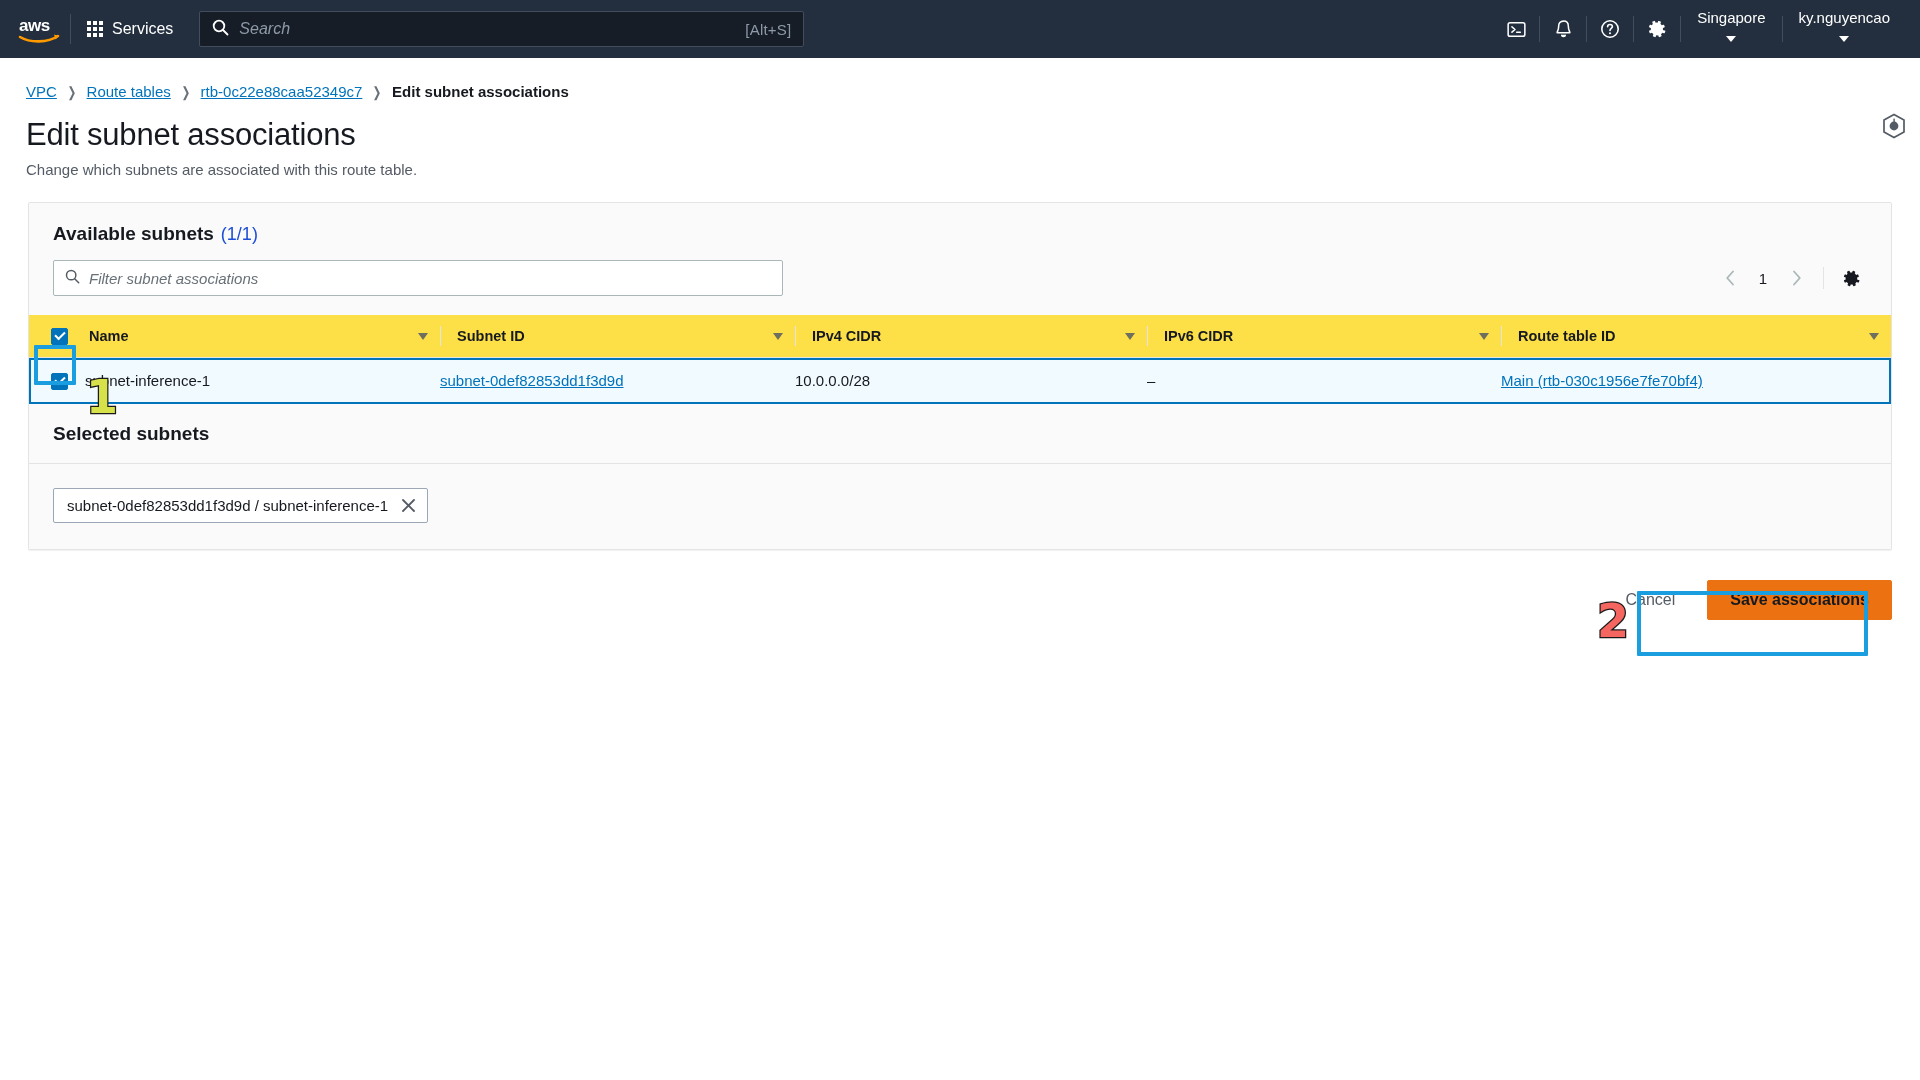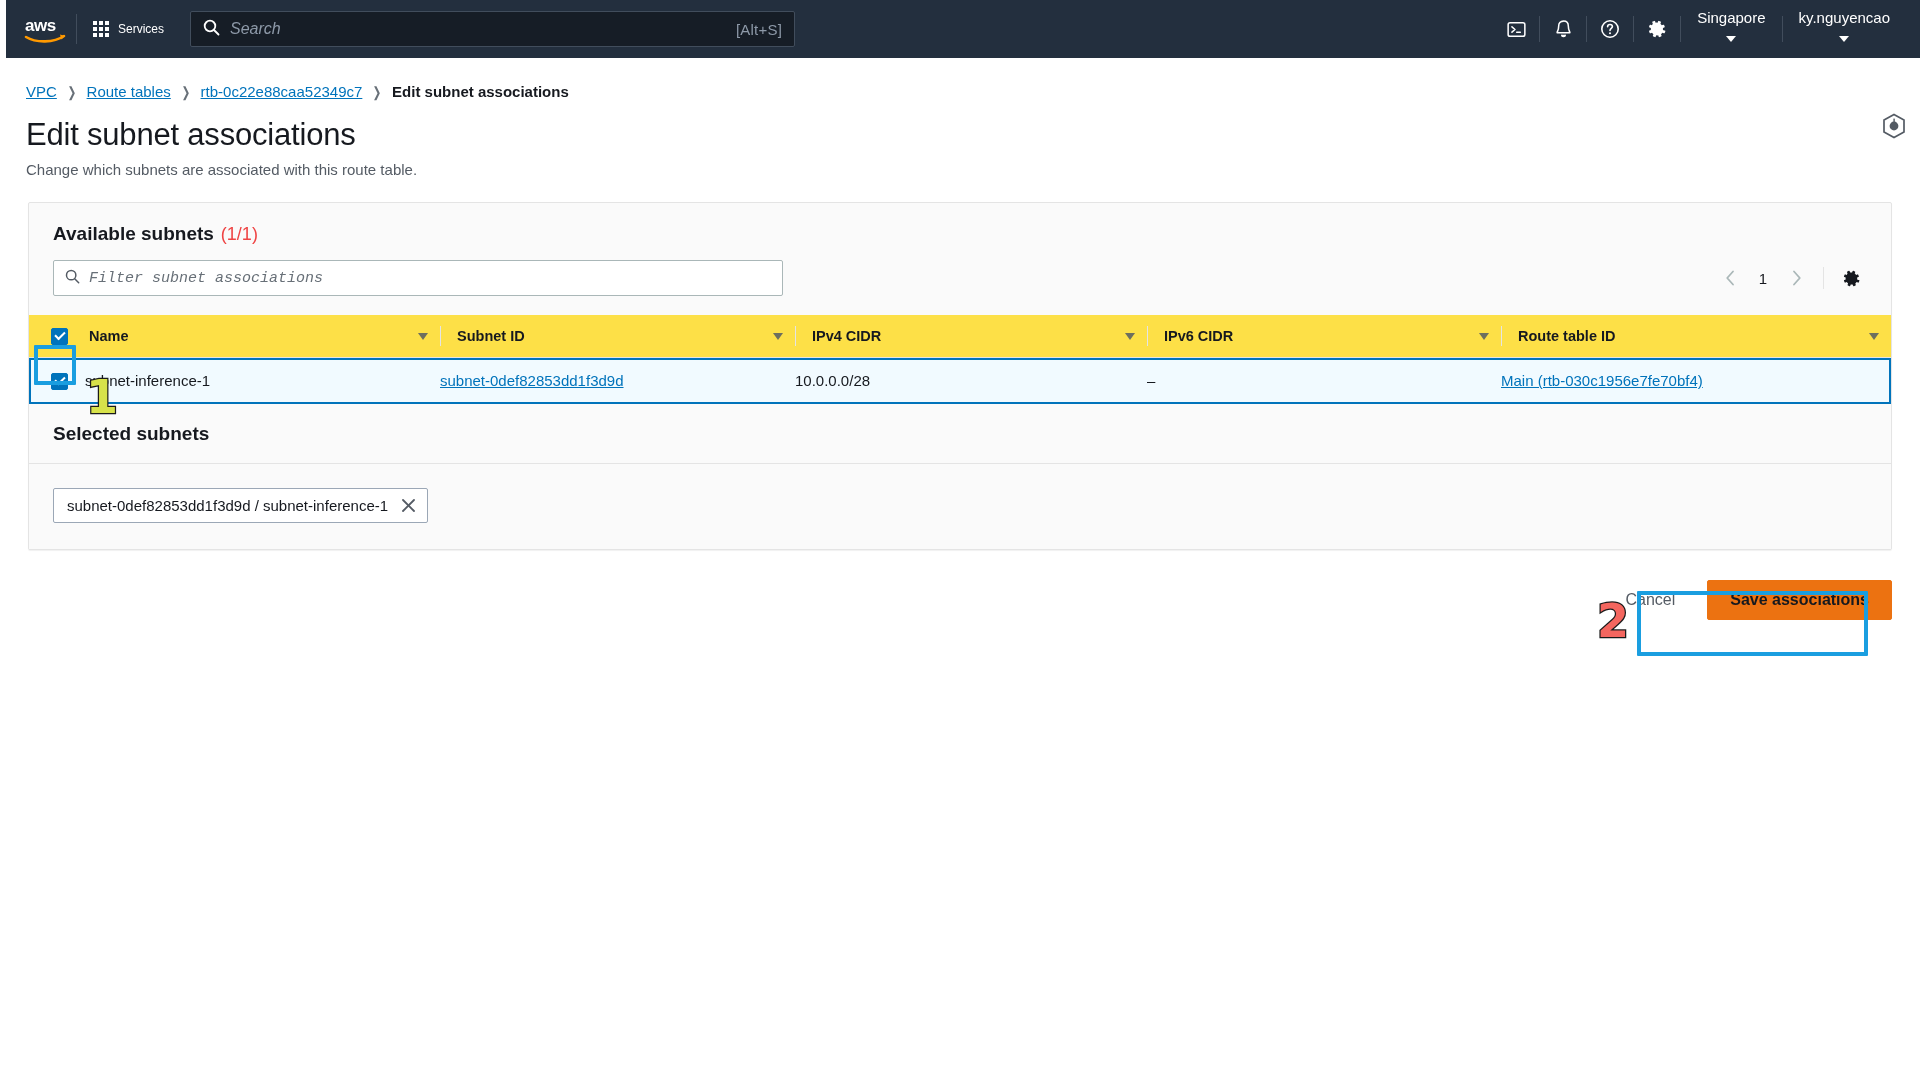--- a/index.html
+++ b/index.html
@@ -11,39 +11,38 @@
   }
 
   
   .topnav {
     height: 58px;
     background: #232f3e;
     display: flex;
     align-items: center;
     padding: 0 0 0 16px;
     position: relative;
-    margin-left: 6px;
   }
   .aws-logo {
     width: 46px; height: 34px;
     display: flex; align-items: center; justify-content: center;
     position: relative;
     margin-right: 4px;
   }
   .aws-logo svg { display:block; }
   .nav-divider {
     width: 1px; height: 30px;
     background: #414d5c;
     margin: 0 4px;
   }
   .services-btn {
     display: flex; align-items: center; gap: 9px;
     padding: 9px 12px;
     color: #ffffff;
-    font-size: 12px;
+    font-size: 16px;
     cursor: pointer;
     border-radius: 2px;
   }
   .grid-icon {
     display: grid;
     grid-template-columns: repeat(3, 4px);
     grid-template-rows: repeat(3, 4px);
     gap: 2px;
   }
   .grid-icon i { background: #ffffff; display:block; width:4px; height:4px; }
@@ -159,39 +158,39 @@
     border-radius: 2px;
     box-shadow: 0 1px 1px rgba(0,0,0,0.06);
   }
   .container-header {
     padding: 20px 24px 0 24px;
   }
   .container-header h2 {
     font-size: 19px; color: #16191f; font-weight: bold;
     display:flex; align-items:baseline; gap:7px;
   }
-  .counter { font-weight: normal; color: #ef4444; font-size: 18px; text-align: right; }
+  .counter { font-weight: normal; color: #1d4ed8; font-size: 18px; text-align: right; }
 
   .filter-row {
     display: flex; align-items: center;
     padding: 15px 24px 19px 24px;
   }
   .filter-box {
     width: 730px; height: 36px;
     background: #ffffff;
     border: 1px solid #aab7b8;
     border-radius: 2px;
     display: flex; align-items: center;
     padding: 0 11px;
   }
   .filter-box .mag { margin-right: 9px; flex:0 0 auto; }
   .filter-input {
     flex:1 1 auto; border:none; outline:none; background:transparent;
     font-size: 15px; font-style: italic; color:#16191f;
-    font-family: Liberation Mono, monospace;
+    font-family: Liberation Sans, sans-serif;
   }
   .filter-input::placeholder { color:#687078; font-style: italic; }
 
   .pager {
     margin-left: auto;
     display:flex; align-items:center; gap: 4px;
   }
   .pg-btn {
     width: 32px; height: 32px;
     display:flex; align-items:center; justify-content:center;

